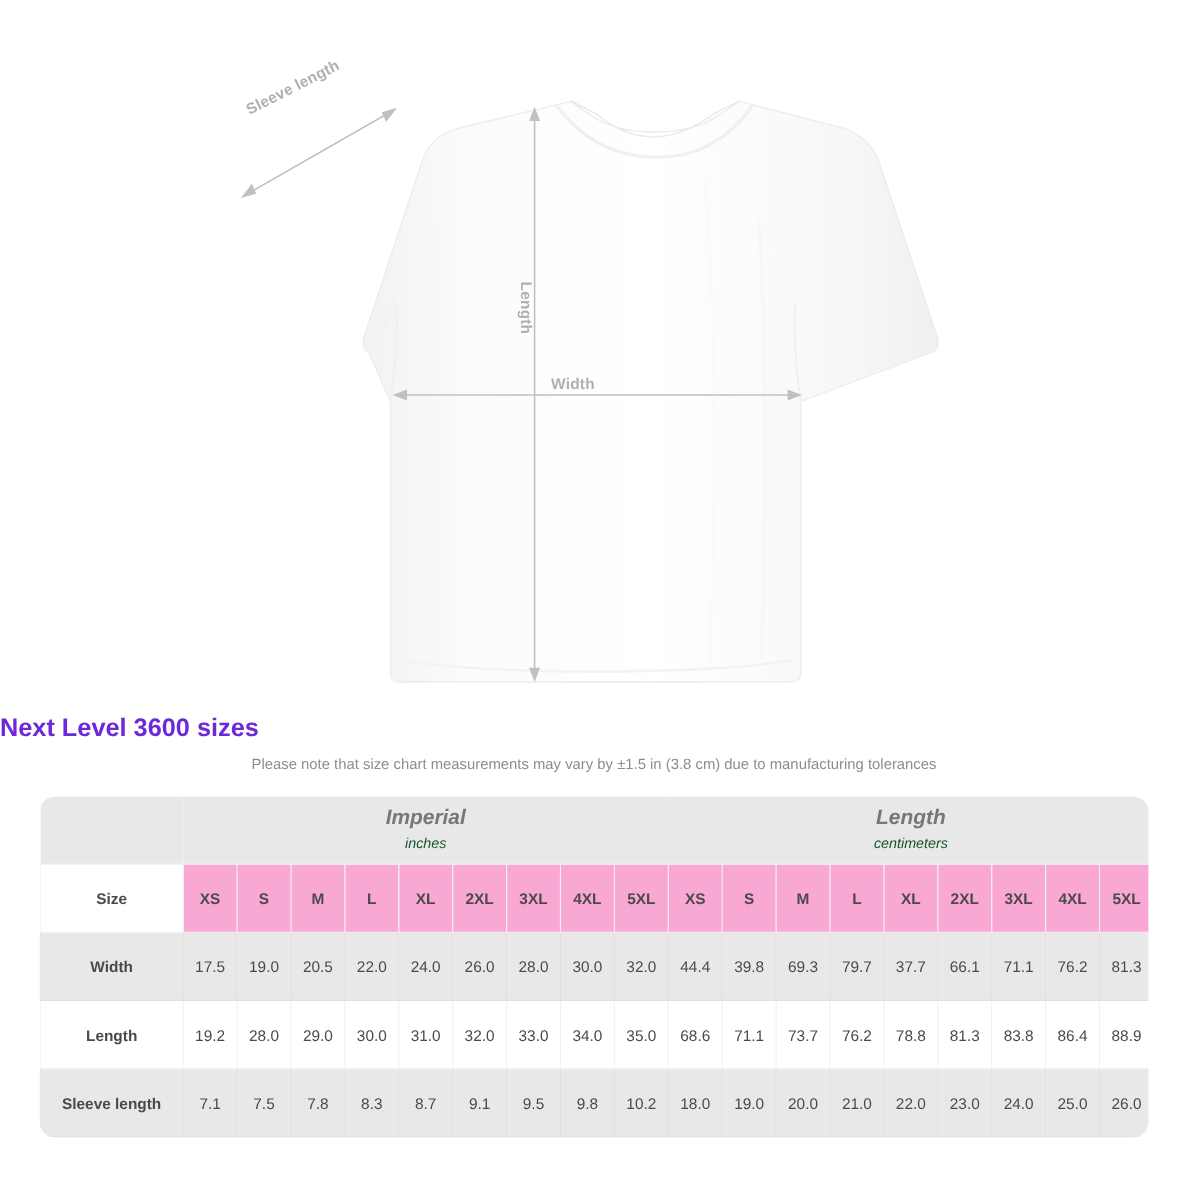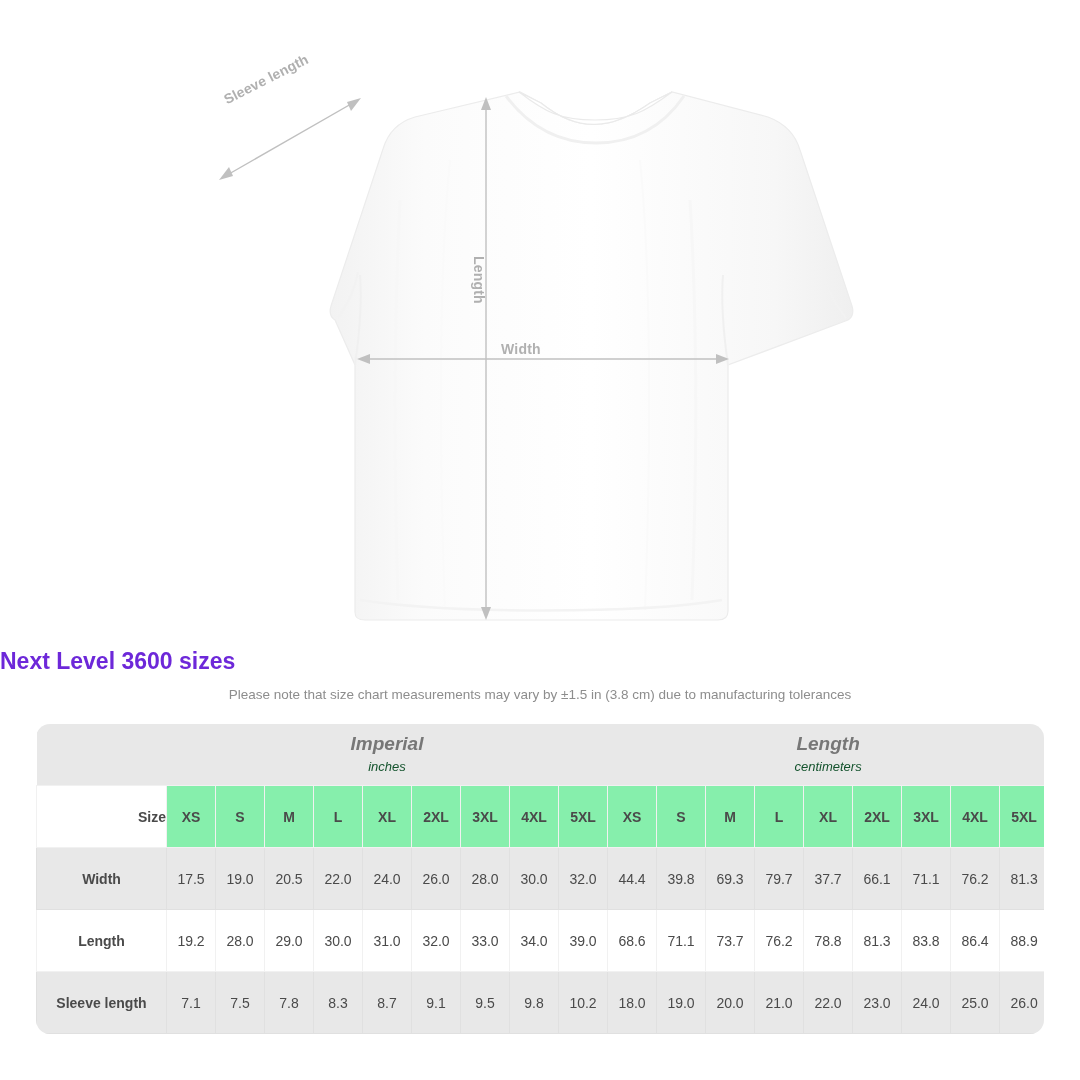--- a/index.html
+++ b/index.html
@@ -124,27 +124,26 @@
     width: 130px;
   }
   tr.shaded td {
     background: #e8e8e8;
     border-color: #e0e0e0;
   }
   tr.plain td {
     background: #ffffff;
   }
   .size-head-row td {
-    background: #86efac;
+    background: #f9a8d4;
     font-weight: bold;
     color: #555;
   }
   .size-head-row td.row-head {
     background: #ffffff;
-    text-align: right;
   }
   .sep-col {
     border-left: 1px solid #ededed;
   }
 </style>
 </head>
 <body>
 
 <div class="page">
 
@@ -269,21 +268,21 @@
         <tr class="plain">
           <td class="row-head">Length</td>
           <td>19.2</td>
           <td>28.0</td>
           <td>29.0</td>
           <td>30.0</td>
           <td>31.0</td>
           <td>32.0</td>
           <td>33.0</td>
           <td>34.0</td>
-          <td>39.0</td>
+          <td>35.0</td>
           <td class="sep-col">68.6</td>
           <td>71.1</td>
           <td>73.7</td>
           <td>76.2</td>
           <td>78.8</td>
           <td>81.3</td>
           <td>83.8</td>
           <td>86.4</td>
           <td>88.9</td>
         </tr>

